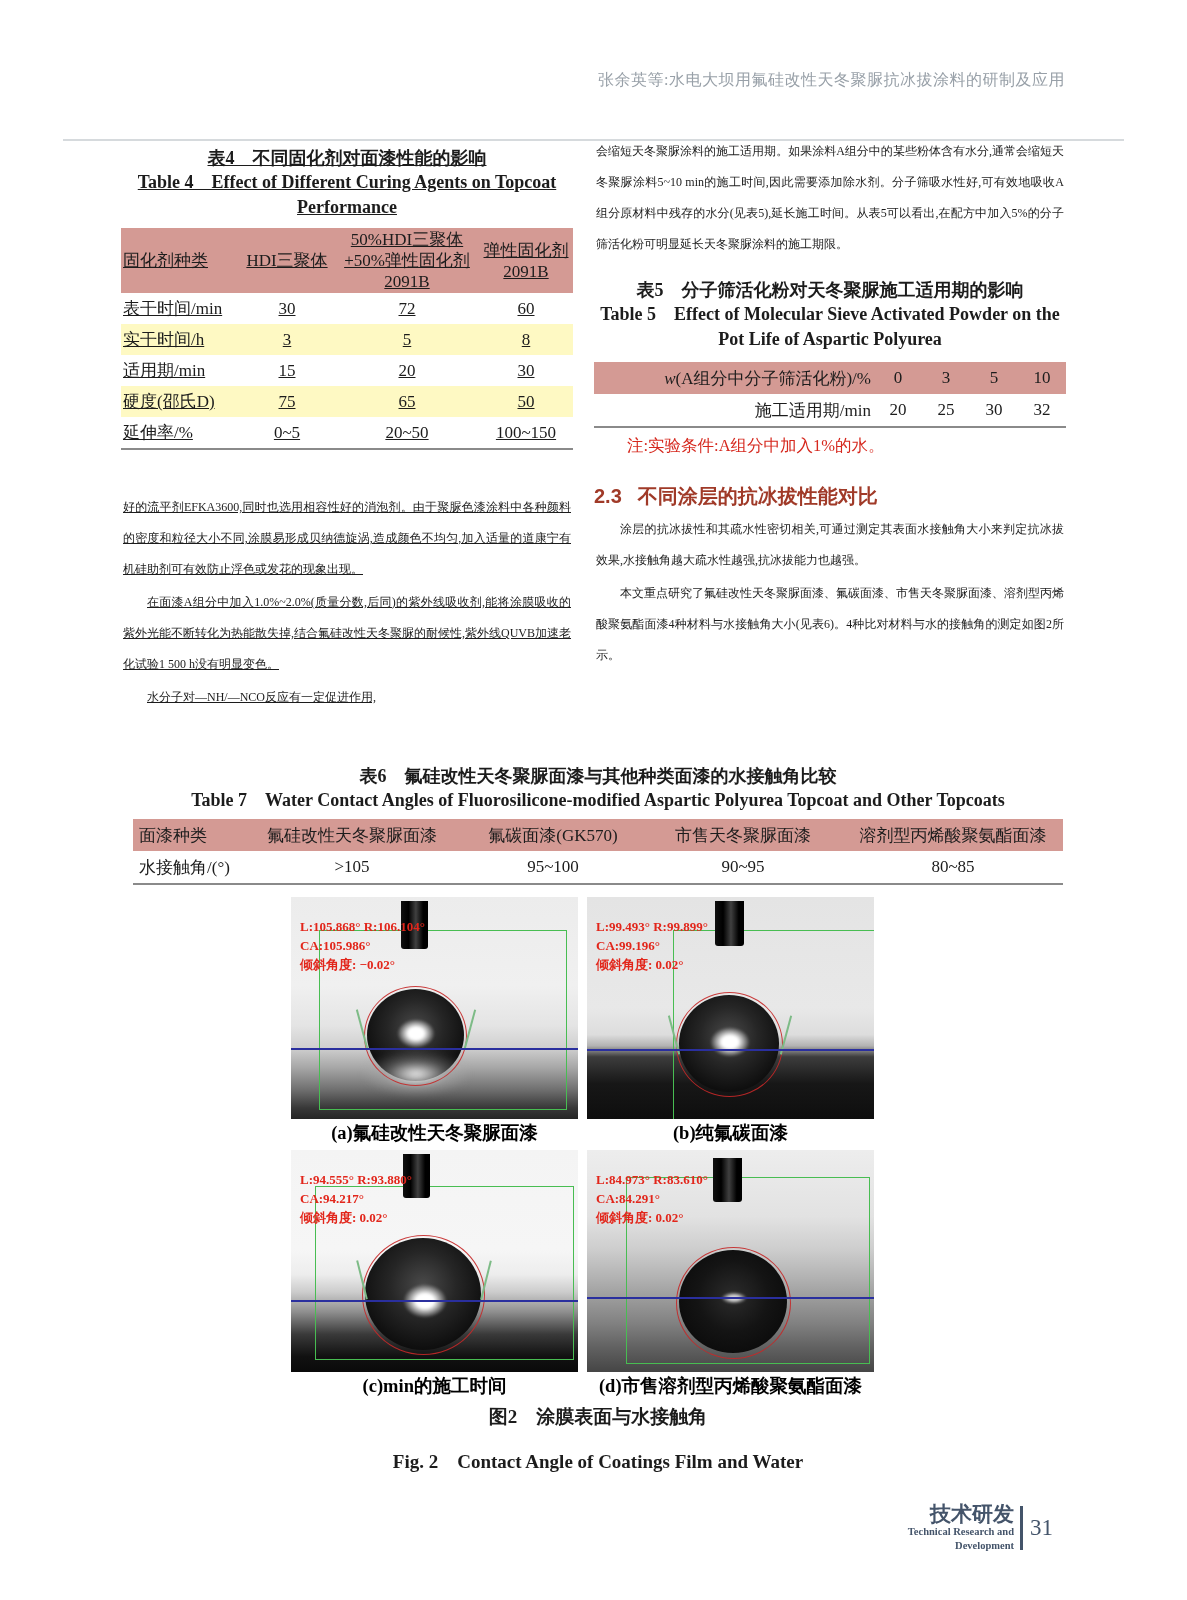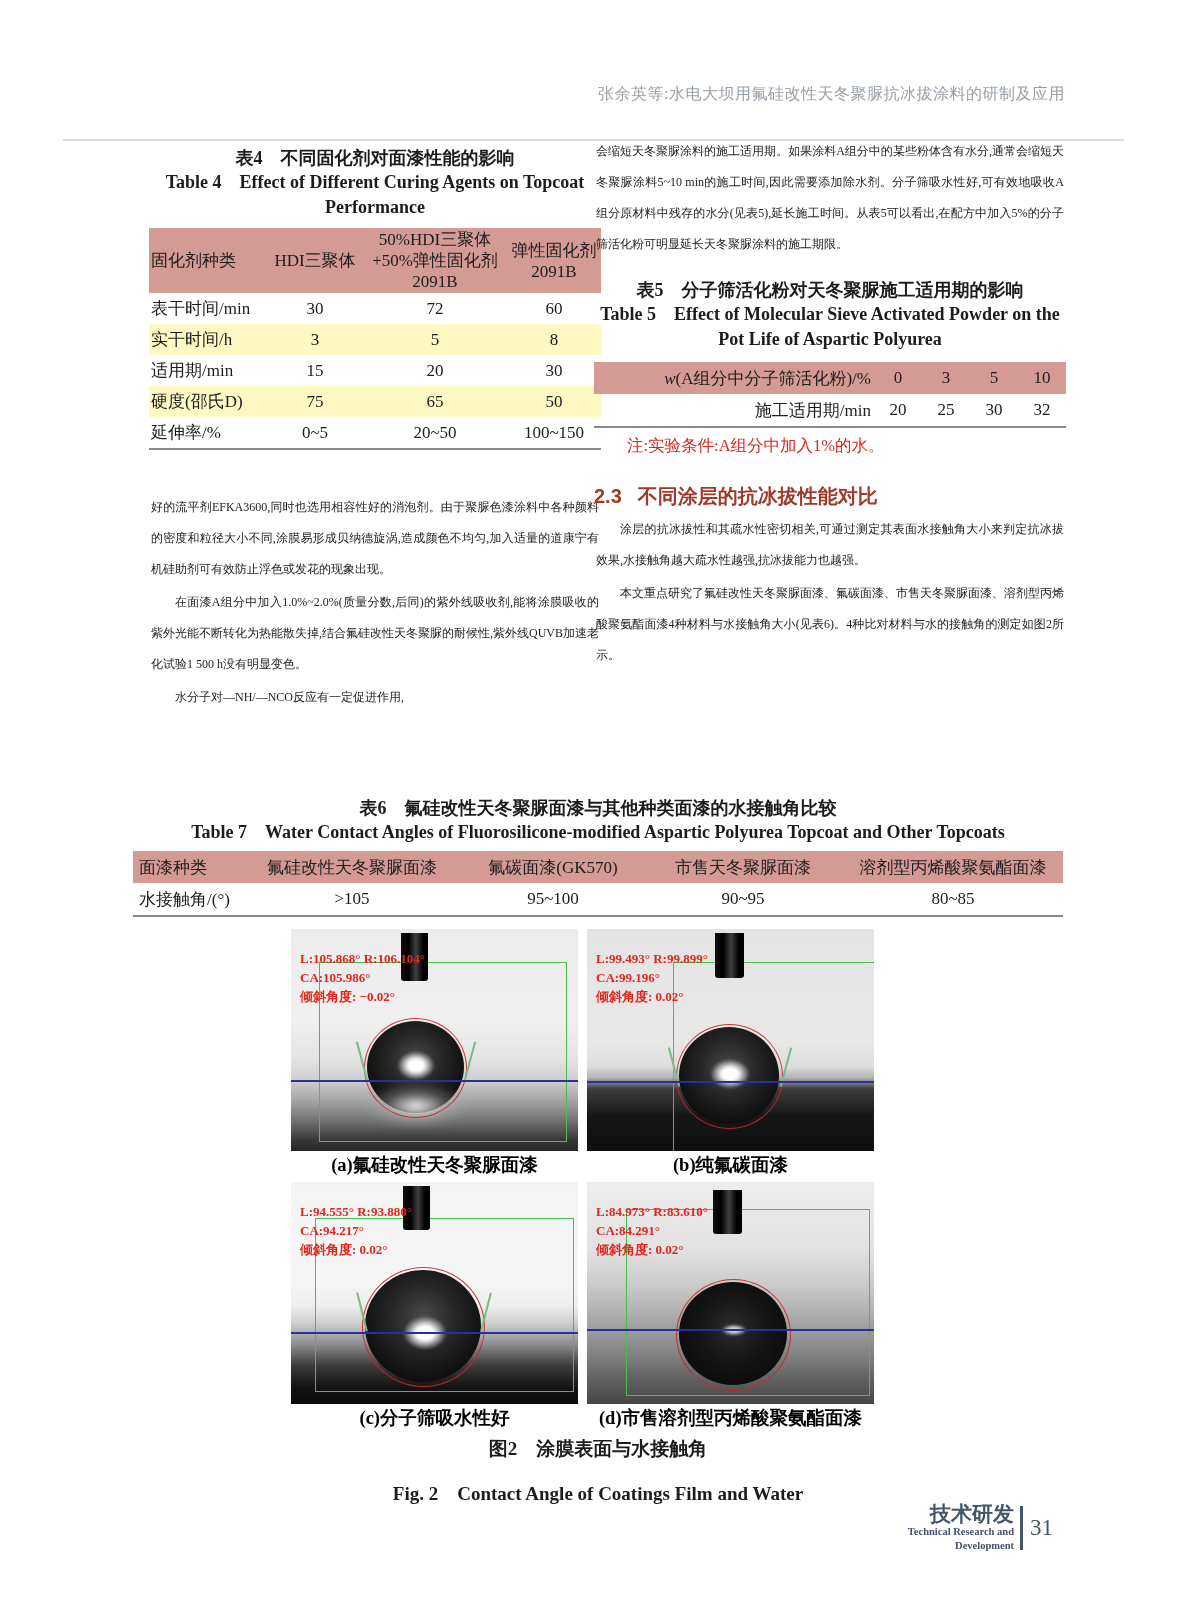--- a/index.html
+++ b/index.html
@@ -1,26 +1,26 @@
 <!DOCTYPE html>
 <html><head>
 <meta charset="utf-8">
 <style>
   html,body{margin:0;padding:0;background:#e9e9e9;}
   .page{position:relative;width:1187px;height:1600px;background:#ffffff;margin:0 auto;
         font-family:"Liberation Serif","DejaVu Serif",serif;color:#1c1c1c;overflow:hidden;}
 
   
-  .run-head{position:absolute;top:84px;right:122px;font-size:16px;color:#98a0a8;letter-spacing:.5px;}
+  .run-head{position:absolute;top:70px;right:122px;font-size:16px;color:#98a0a8;letter-spacing:.5px;}
   .head-rule{position:absolute;top:139px;left:63px;right:63px;height:2px;background:#d6dadd;}
 
   
-  .col-l{position:absolute;top:146px;left:149px;width:452px;}
+  .col-l{position:absolute;top:146px;left:121px;width:452px;text-decoration:underline;}
   .col-r{position:absolute;top:134px;left:594px;width:472px;}
-  .bottom{position:absolute;top:796px;left:133px;width:930px;}
+  .bottom{position:absolute;top:764px;left:133px;width:930px;}
 
   p.body{margin:2px;font-size:12px;line-height:31px;text-align:justify;}
   p.indent{text-indent:2em;}
 
   
   .tt-cn{font-weight:bold;font-size:18px;line-height:24px;text-align:center;}
   .tt-en{font-weight:bold;font-size:18px;line-height:25px;text-align:center;font-family:"Liberation Serif",serif;}
 
   
   table{border-collapse:collapse;table-layout:fixed;}
@@ -259,21 +259,21 @@
           <div class="ring" style="left:71px;top:85px;width:121px;height:118px;"></div>
           <div class="tan" style="left:70px;top:110px;transform:rotate(-14deg);"></div>
           <div class="tan" style="left:194px;top:110px;transform:rotate(14deg);"></div>
           <div class="bl" style="top:150px;"></div>
           <div class="ann">
             <div>L:94.555°  R:93.880°</div>
             <div>CA:94.217°</div>
             <div>倾斜角度: 0.02°</div>
           </div>
         </div>
-        <div class="pcap">(c)分子筛吸水性好</div>
+        <div class="pcap">(c)min的施工时间</div>
       </div>
 
       <div>
         <div class="photo p-d">
           <div class="frame" style="top:27px;left:39px;right:4px;bottom:8px;"></div>
           <div class="needle" style="left:126px;width:29px;height:44px;top:8px;"></div>
           <div class="droplet" style="left:92px;top:100px;width:108px;height:103px;background:radial-gradient(circle at 50% 45%,#2c2c2c 0%,#141414 45%,#050505 100%);"></div>
           <div class="hl" style="left:134px;top:142px;width:26px;height:12px;opacity:.8;"></div>
           <div class="ring" style="left:89px;top:97px;width:113px;height:110px;"></div>
           <div class="bl" style="top:147px;"></div>

